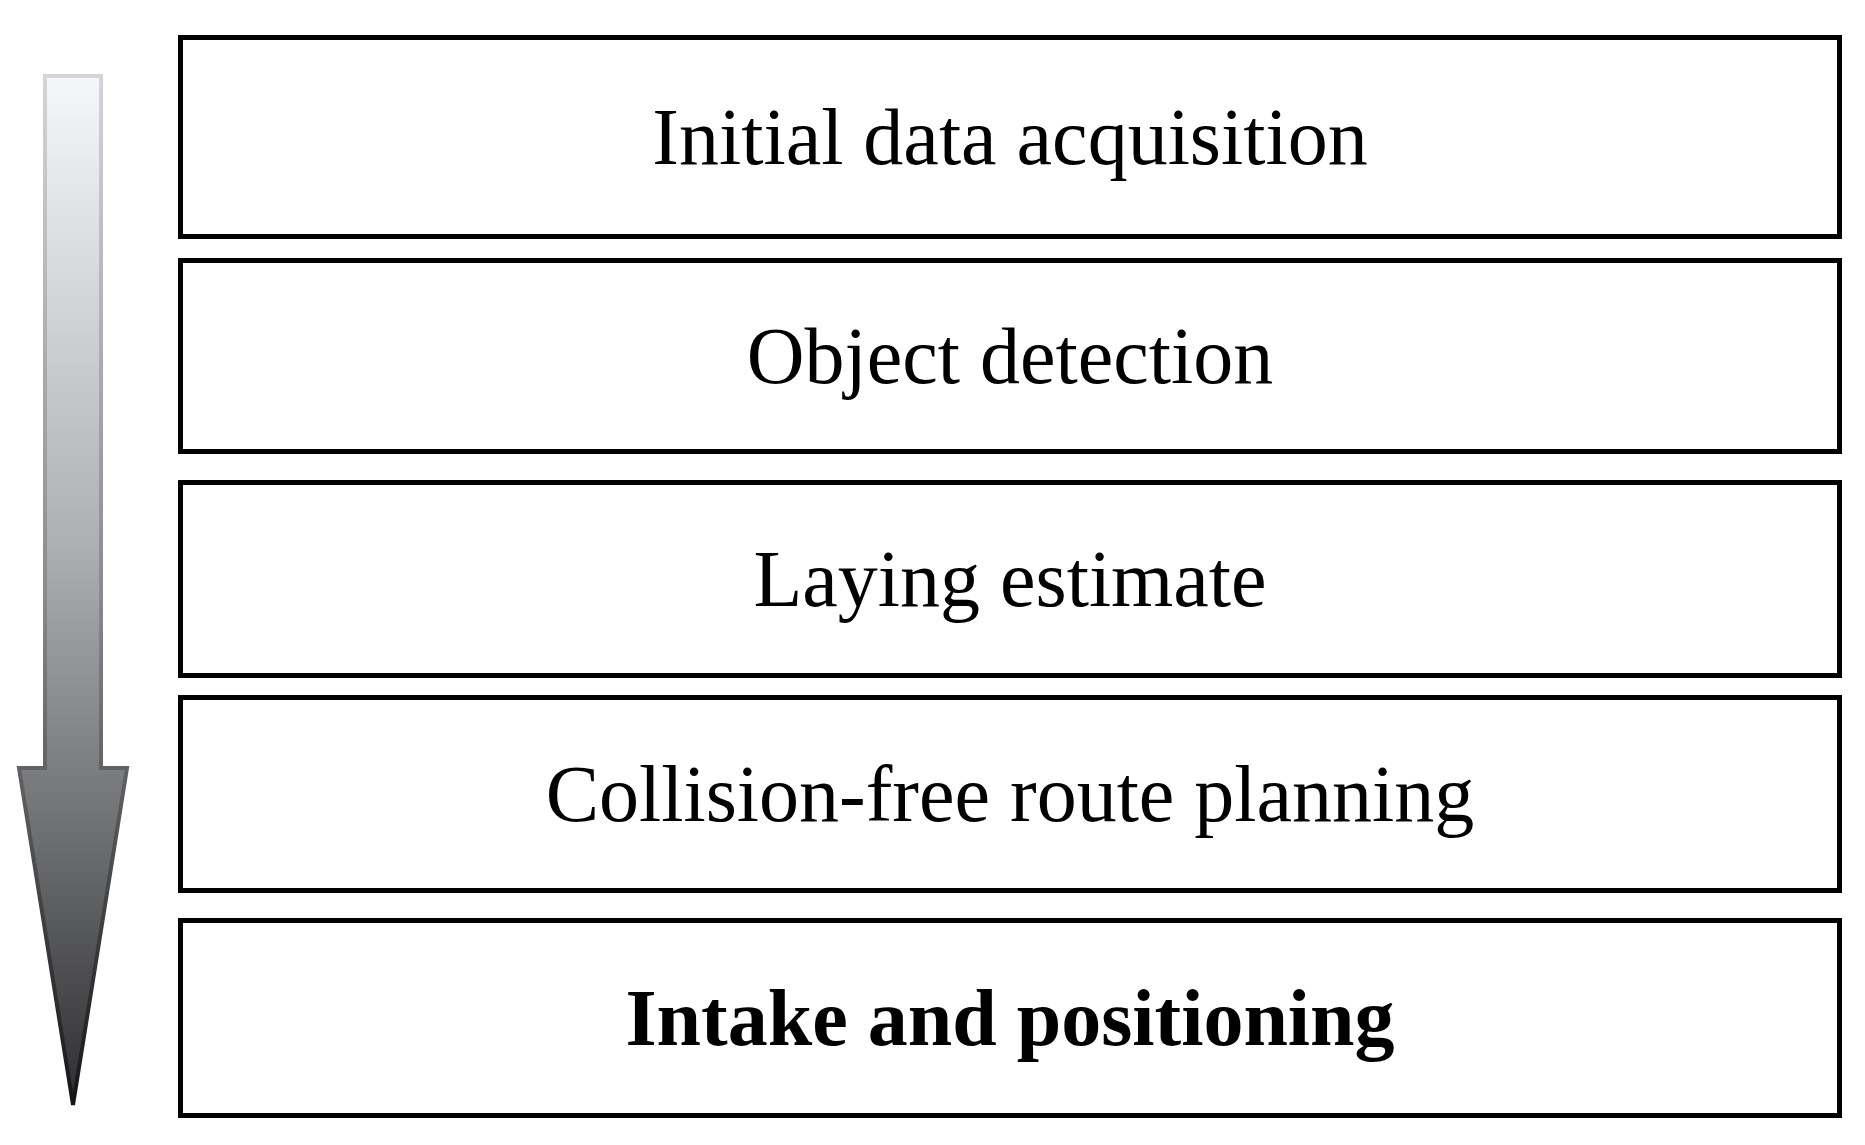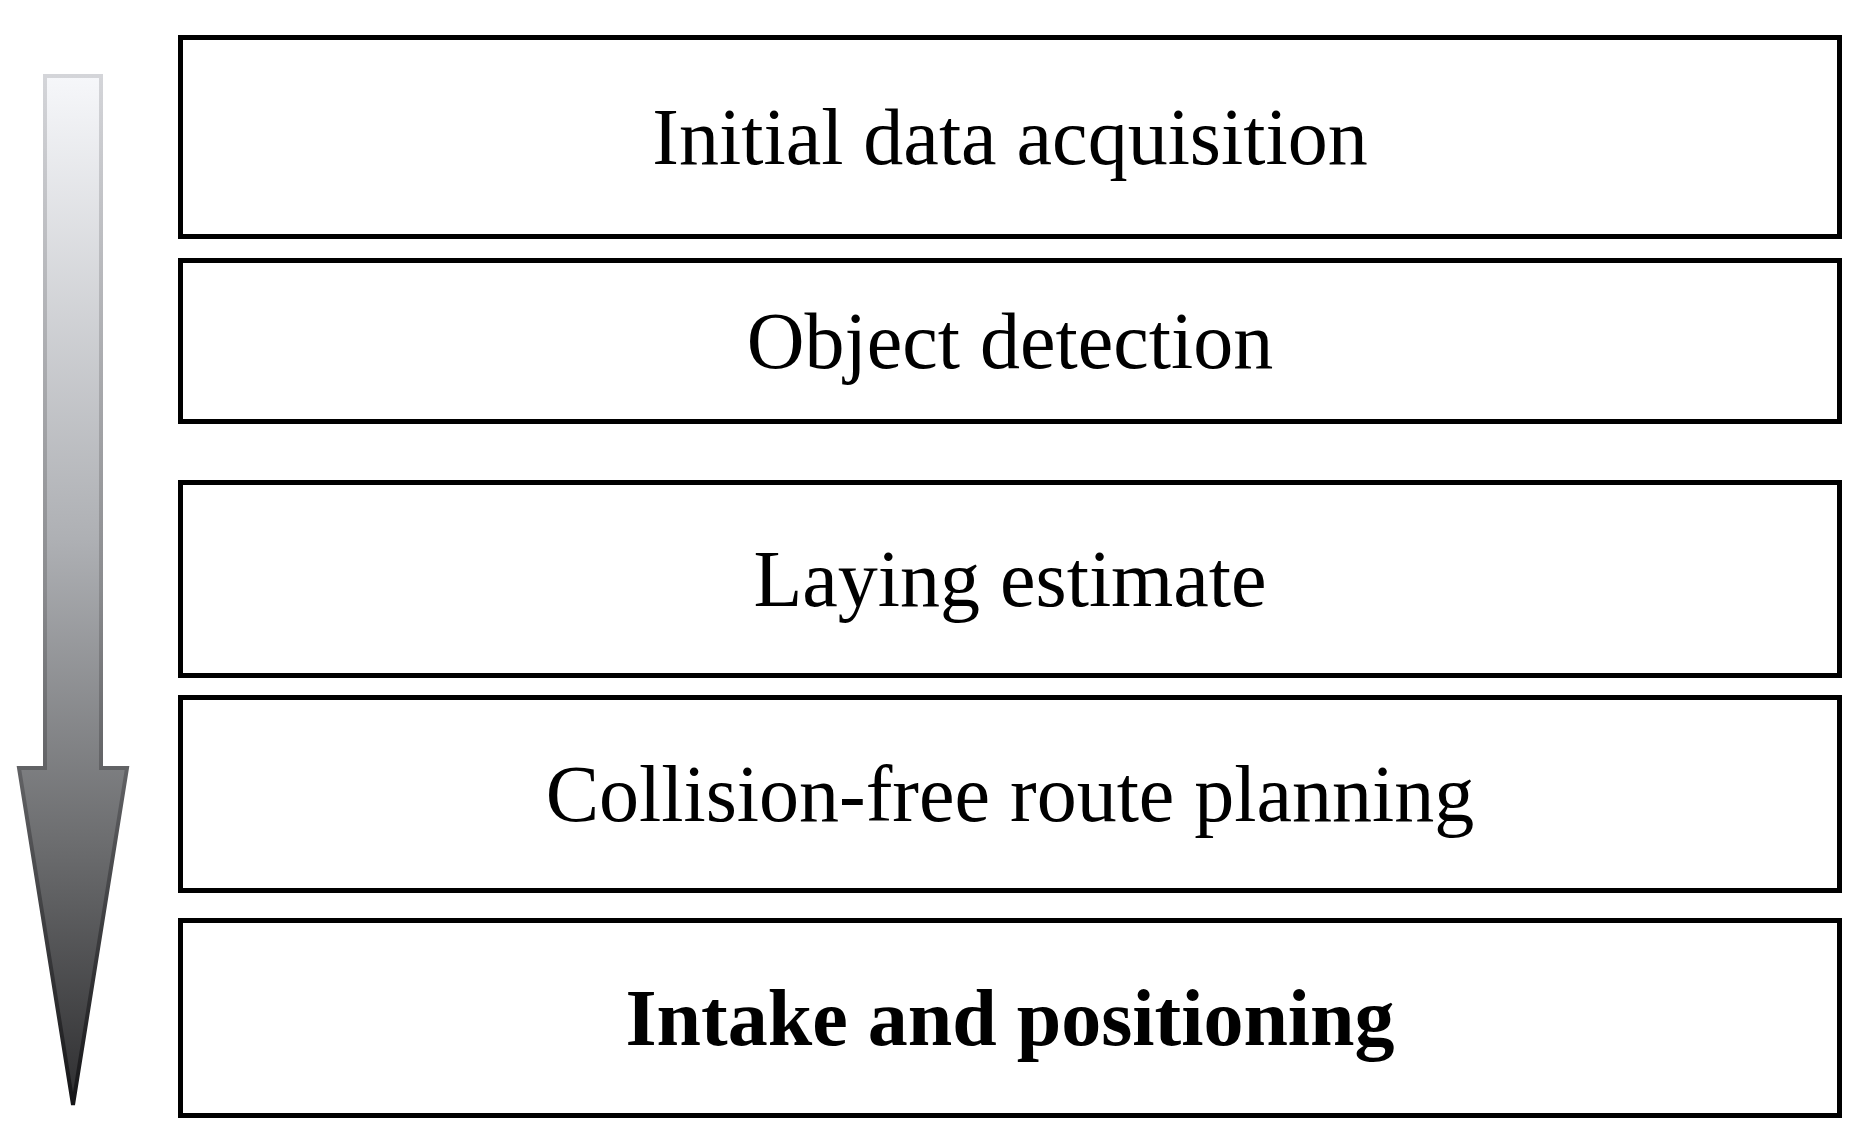--- a/index.html
+++ b/index.html
@@ -25,21 +25,21 @@
     background: #ffffff;
     border: 5px solid #000000;
     display: flex;
     align-items: center;
     justify-content: center;
     font-size: 80px;
     color: #000000;
     white-space: nowrap;
   }
   .step-1 { top: 27px;  height: 204px; margin-top: 8px; }
-  .step-2 { top: 258px; height: 166px; }
+  .step-2 { top: 258px; height: 196px; }
   .step-3 { top: 480px; height: 198px; }
   .step-4 { top: 695px; height: 198px; }
   .step-5 { top: 918px; height: 200px; font-weight: bold; }
 </style>
 </head>
 <body>
 
 <div class="canvas">
 
   <svg class="flow-arrow" width="150" height="1145" viewBox="0 0 150 1145" aria-hidden="true">

